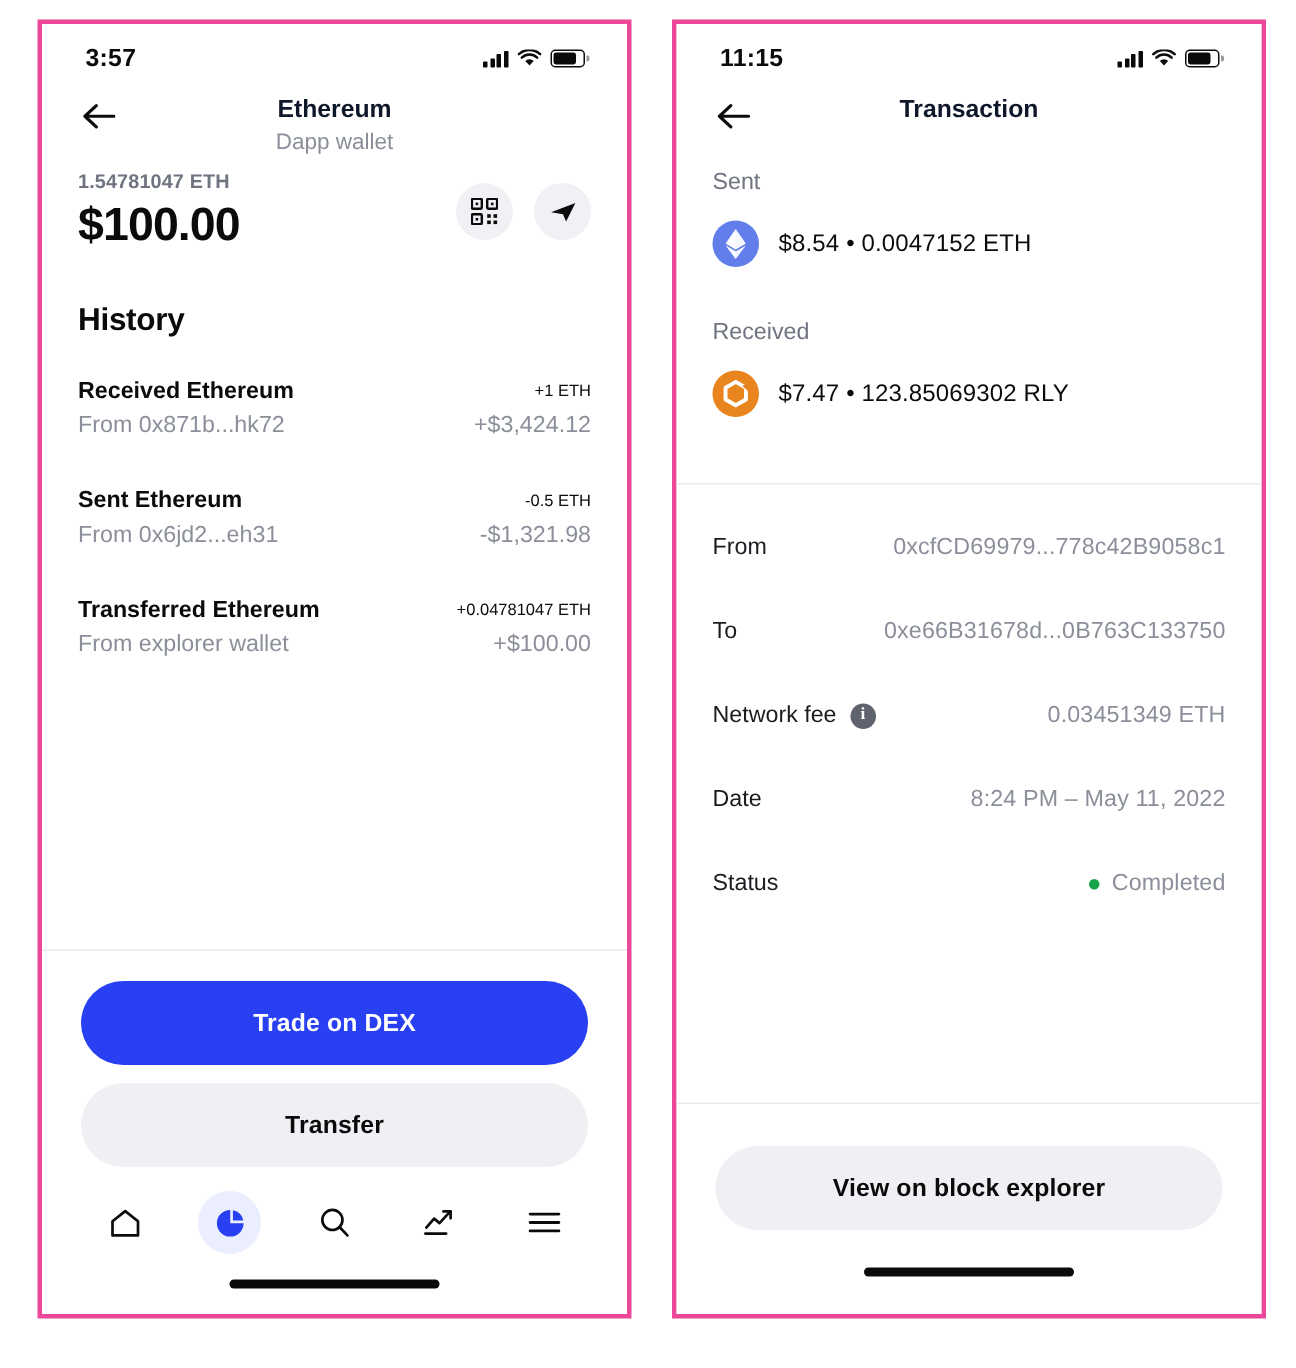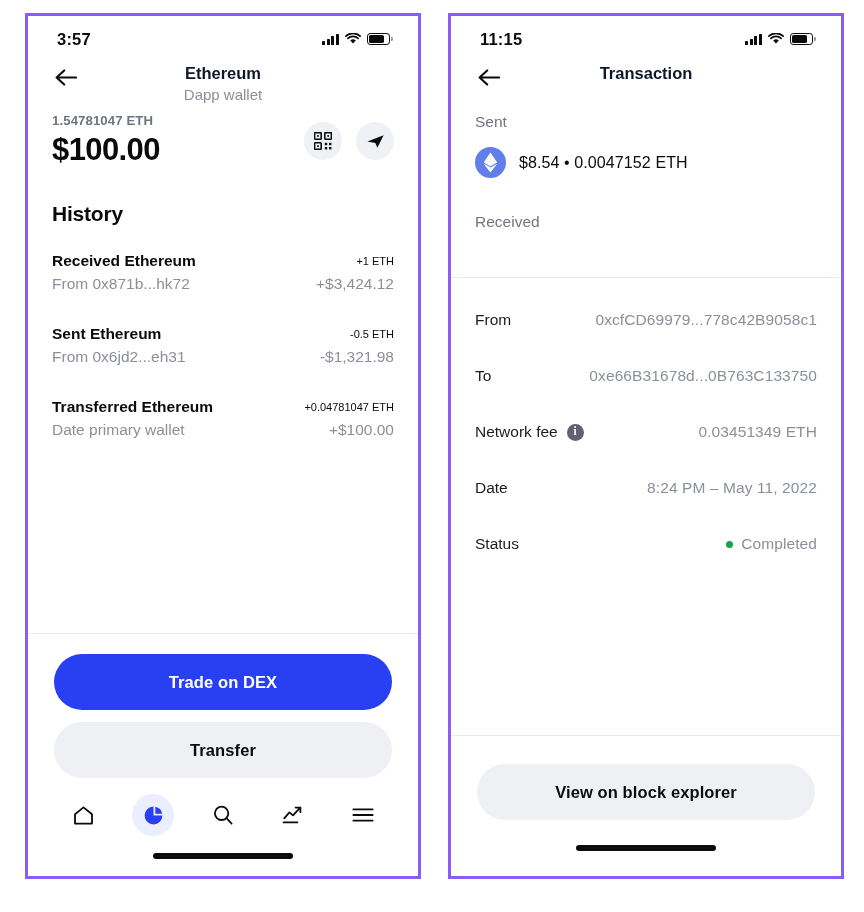--- a/index.html
+++ b/index.html
@@ -17,21 +17,21 @@
     position: relative;
     width: 864px;
     height: 912px;
     background: #ffffff;
   }
 
   
   .phone {
     position: absolute;
     background: #ffffff;
-    border: 3px solid #8b5cf6;
+    border: 3px solid #ec4899;
     box-sizing: border-box;
     overflow: hidden;
   }
   .phone-left  { left: 25px;  top: 13px; width: 396px; height: 866px; }
   .phone-right { left: 448px; top: 13px; width: 396px; height: 866px; }
 
   .screen {
     position: relative;
     width: 100%;
     height: 100%;
@@ -434,21 +434,21 @@
           </div>
           <div class="tx-right">
             <div class="tx-amt">-0.5 ETH</div>
             <div class="tx-fiat">-$1,321.98</div>
           </div>
         </div>
 
         <div class="tx-row">
           <div>
             <div class="tx-title">Transferred Ethereum</div>
-            <div class="tx-sub">Date primary wallet</div>
+            <div class="tx-sub">From explorer wallet</div>
           </div>
           <div class="tx-right">
             <div class="tx-amt">+0.04781047 ETH</div>
             <div class="tx-fiat">+$100.00</div>
           </div>
         </div>
 
       </div>
 
       <div class="spacer"></div>
@@ -543,20 +543,29 @@
               <path d="M7.5 15.6 L14.2 11.7 L7.5 20.6 L0.8 11.7 Z" fill="#ffffff" fill-opacity="0.95"></path>
               <path d="M7.5 15.6 L0.8 11.7 L7.5 20.6 Z" fill="#ffffff" fill-opacity="0.65"></path>
             </svg>
           </span>
           <span class="asset-text">$8.54 • 0.0047152 ETH</span>
         </div>
       </div>
 
       <div class="asset-block" style="margin-top:30px;">
         <div class="label-muted asset-label">Received</div>
+        <div class="asset-row">
+          <span class="token-icon token-rly">
+            <svg width="19" height="19" viewBox="0 0 19 19">
+              <path d="M9.5 1.6 L16.3 5.5 V13.3 L9.5 17.2 L2.7 13.3 V5.5 Z" fill="none" stroke="#ffffff" stroke-width="2.6" stroke-linejoin="round"></path>
+              <path d="M13.9 4.4 L18.2 2.2 L18.2 8.2 Z" fill="#e8851f"></path>
+            </svg>
+          </span>
+          <span class="asset-text">$7.47 • 123.85069302 RLY</span>
+        </div>
       </div>
 
       <div style="height:44px"></div>
       <div class="hr"></div>
       <div style="height:14px"></div>
 
       <div class="detail-list">
 
         <div class="detail-row">
           <span class="detail-key">From</span>

